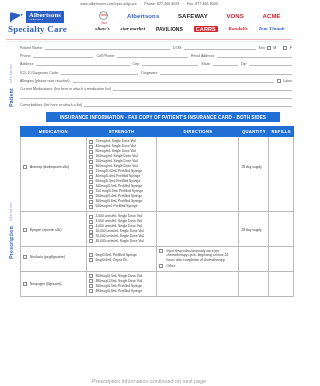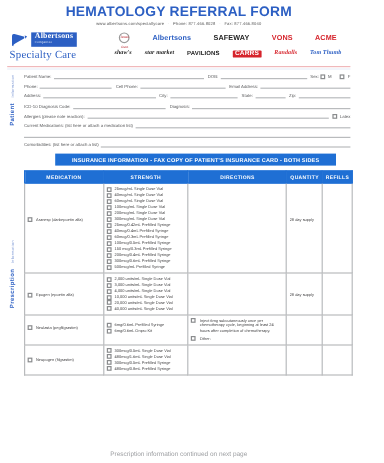--- a/index.html
+++ b/index.html
@@ -55,20 +55,21 @@
     letter-spacing:0.2px;
     line-height:1.05;
   }
   .alb-word small { display:block; font-size:2.6px; font-weight:normal; letter-spacing:0.3px; }
   .spec-care {
     font-family:"Liberation Serif", serif;
     font-size:9px;
     color:#2c5fc3;
     letter-spacing:0.2px;
     margin-top:0px;
+    font-weight:bold;
   }
   .brands { flex:1; }
   .brand-line {
     display:flex; align-items:center; justify-content:space-around;
     height:13px;
   }
   .brand {
     font-size:6px;
     font-weight:bold;
     white-space:nowrap;
@@ -182,21 +183,20 @@
     color:#9b9da0;
     font-family:"Liberation Sans", sans-serif;
   }
 </style>
 </head>
 <body>
 
 <div class="page">
 
   <div>
-    <div class="hdr-title">HEMATOLOGY REFERRAL FORM</div>
     <div class="hdr-sub">
       <span>www.albertsons.com/specialtycare</span>
       <span class="dot">·</span>
       <span>Phone: 877.466.8028</span>
       <span class="dot">·</span>
       <span>Fax: 877.466.8040</span>
     </div>
 
     <div class="logo-row">
       <div class="alb-logo">

